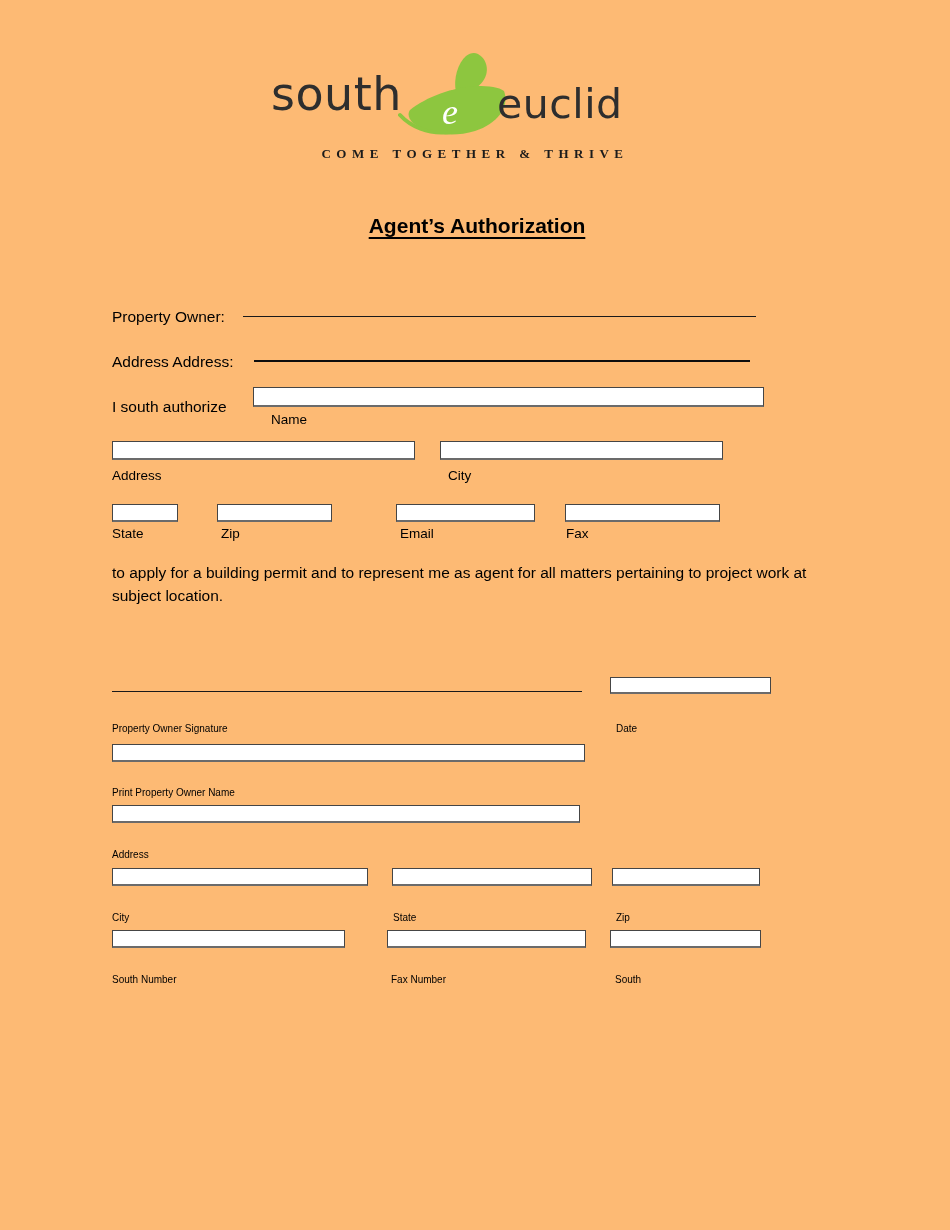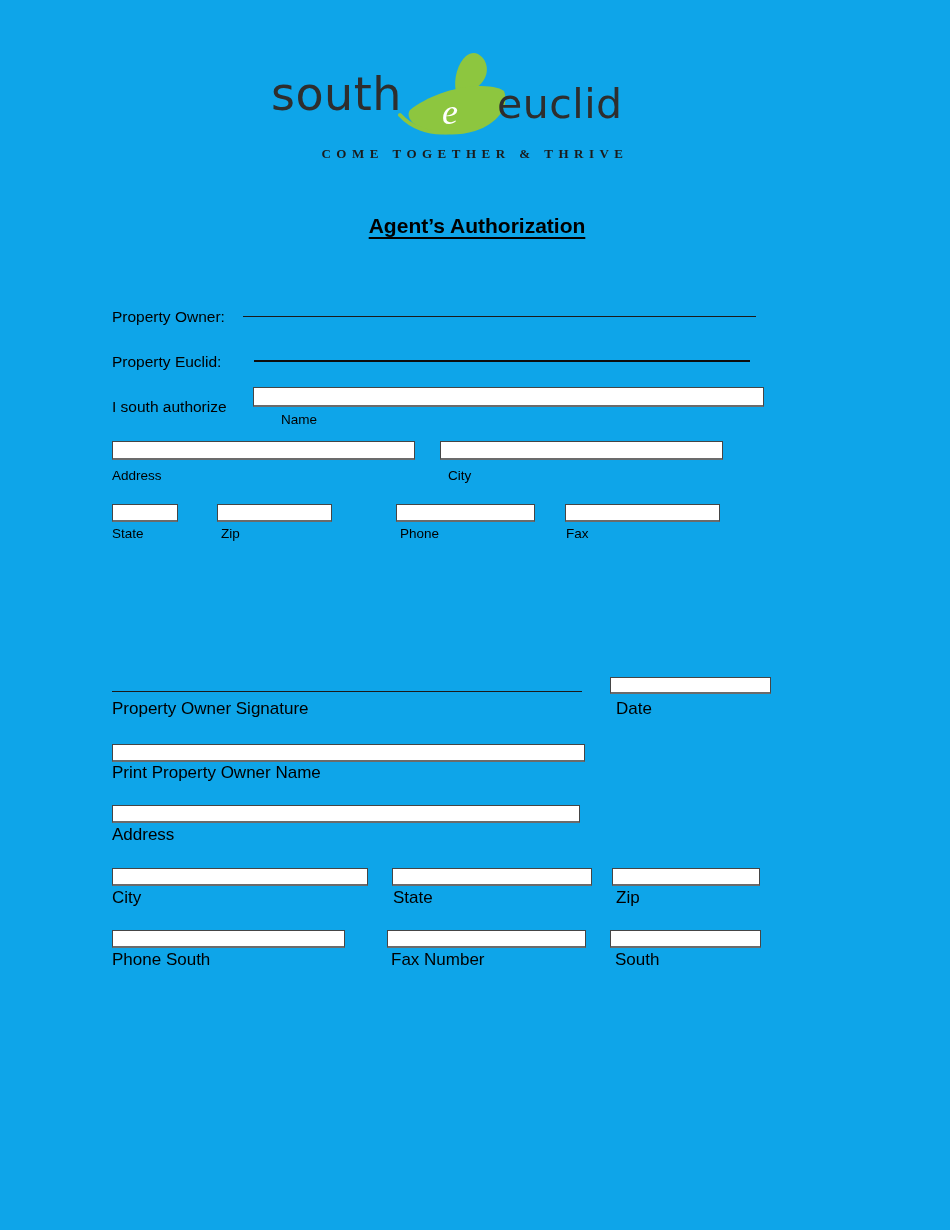--- a/index.html
+++ b/index.html
@@ -5,21 +5,21 @@
   :root{
     --leaf-color:#8dc63f;
     --link-color:#1414f0;
     --logo-text-color:#2e2e2e;
   }
   *{margin:0;padding:0;box-sizing:border-box;}
   html,body{background:#ffffff;}
   .page{
     position:relative;
     width:950px;height:1230px;
-    background:#0ea5e9;
+    background:#fdba74;
     font-family:"Liberation Sans",sans-serif;
     color:#111;
     overflow:hidden;
   }
   
   .logo-word{position:absolute;color:var(--logo-text-color);font-family:"DejaVu Sans",sans-serif;font-weight:400;line-height:1;letter-spacing:0.5px;}
   .logo-south{left:271px;top:71px;font-size:46px;}
   .logo-euclid{left:497px;top:84px;font-size:41px;}
   .leaf-svg{position:absolute;left:398px;top:52px;width:118px;height:86px;}
   .tagline{
@@ -29,21 +29,21 @@
   }
   
   .form-title{
     position:absolute;left:0;right:16px;top:214px;text-align:center;
     font-size:21px;font-weight:bold;color:#000;
     text-decoration:underline;text-underline-offset:4px;margin-left:20px;
   }
   
   .lbl{position:absolute;font-size:15.5px;color:#000;white-space:nowrap;margin-top:9px;}
   .cap{position:absolute;font-size:13.5px;color:#000;white-space:nowrap;}
-  .lbl2{position:absolute;font-size:17px;color:#000;white-space:nowrap;}
+  .lbl2{position:absolute;font-size:10px;color:#000;white-space:nowrap;margin-top:24px;}
   .uline{position:absolute;border-bottom:1.3px solid #1a1a1a;}
   .uline.thick{border-bottom:2px solid #0d0d0d;}
   .box{
     position:absolute;background:#fff;
     border:1px solid #454545;border-bottom:2px solid #6b6b6b;
     font-family:"Liberation Sans",sans-serif;font-size:13px;color:#111;
     padding:0 3px;outline:none;border-radius:0;
   }
   .para{position:absolute;font-size:15.5px;line-height:22.5px;color:#000;}
   
@@ -75,41 +75,42 @@
     </svg>
     <span class="logo-word logo-euclid">euclid</span>
     <div class="tagline">COME TOGETHER &amp; THRIVE</div>
   </div>
 
   <h1 class="form-title">Agent’s Authorization</h1>
 
   <span class="lbl" style="left:112px;top:299px;">Property Owner:</span>
   <div class="uline" style="left:243px;top:300px;width:513px;height:17px;"></div>
 
-  <span class="lbl" style="left:112px;top:344px;">Property Euclid:</span>
+  <span class="lbl" style="left:112px;top:344px;">Address Address:</span>
   <div class="uline thick" style="left:254px;top:345px;width:496px;height:17px;"></div>
 
   <span class="lbl" style="left:112px;top:389px;">I south authorize</span>
   <input type="text" class="box" style="left: 253px; top: 387px; width: 511px; height: 20px;" value="">
-  <span class="cap" style="left:281px;top:412px;">Name</span>
+  <span class="cap" style="left:271px;top:412px;">Name</span>
 
   <input type="text" class="box" style="left: 112px; top: 441px; width: 303px; height: 19px;" value="">
   <input type="text" class="box" style="left: 440px; top: 441px; width: 283px; height: 19px;" value="">
   <span class="cap" style="left:112px;top:468px;">Address</span>
   <span class="cap" style="left:448px;top:468px;">City</span>
 
   <input type="text" class="box" style="left: 112px; top: 504px; width: 66px; height: 18px;" value="">
   <input type="text" class="box" style="left: 217px; top: 504px; width: 115px; height: 18px;" value="">
   <input type="text" class="box" style="left: 396px; top: 504px; width: 139px; height: 18px;" value="">
   <input type="text" class="box" style="left: 565px; top: 504px; width: 155px; height: 18px;" value="">
   <span class="cap" style="left:112px;top:526px;">State</span>
   <span class="cap" style="left:221px;top:526px;">Zip</span>
-  <span class="cap" style="left:400px;top:526px;">Phone</span>
+  <span class="cap" style="left:400px;top:526px;">Email</span>
   <span class="cap" style="left:566px;top:526px;">Fax</span>
 
+  <p class="para" style="left:112px;top:562px;width:725px;">to apply for a building permit and to represent me as agent for all matters pertaining to project work at subject location.</p>
 
   <div class="uline" style="left:112px;top:672px;width:470px;height:20px;"></div>
   <input type="text" class="box" style="left: 610px; top: 677px; width: 161px; height: 17px;" value="">
   <span class="lbl2" style="left:112px;top:699px;">Property Owner Signature</span>
   <span class="lbl2" style="left:616px;top:699px;text-align:right;">Date</span>
 
   <input type="text" class="box" style="left: 112px; top: 744px; width: 473px; height: 18px;" value="">
   <span class="lbl2" style="left:112px;top:763px;">Print Property Owner Name</span>
 
   <input type="text" class="box" style="left: 112px; top: 805px; width: 468px; height: 18px;" value="">
@@ -118,18 +119,18 @@
   <input type="text" class="box" style="left: 112px; top: 868px; width: 256px; height: 18px;" value="">
   <input type="text" class="box" style="left: 392px; top: 868px; width: 200px; height: 18px;" value="">
   <input type="text" class="box" style="left: 612px; top: 868px; width: 148px; height: 18px;" value="">
   <span class="lbl2" style="left:112px;top:888px;">City</span>
   <span class="lbl2" style="left:393px;top:888px;">State</span>
   <span class="lbl2" style="left:616px;top:888px;">Zip</span>
 
   <input type="text" class="box" style="left: 112px; top: 930px; width: 233px; height: 18px;" value="">
   <input type="text" class="box" style="left: 387px; top: 930px; width: 199px; height: 18px;" value="">
   <input type="text" class="box" style="left: 610px; top: 930px; width: 151px; height: 18px;" value="">
-  <span class="lbl2" style="left:112px;top:950px;">Phone South</span>
+  <span class="lbl2" style="left:112px;top:950px;">South Number</span>
   <span class="lbl2" style="left:391px;top:950px;">Fax Number</span>
   <span class="lbl2" style="left:615px;top:950px;">South</span>
 
 
 </div>
 
 </body></html>

